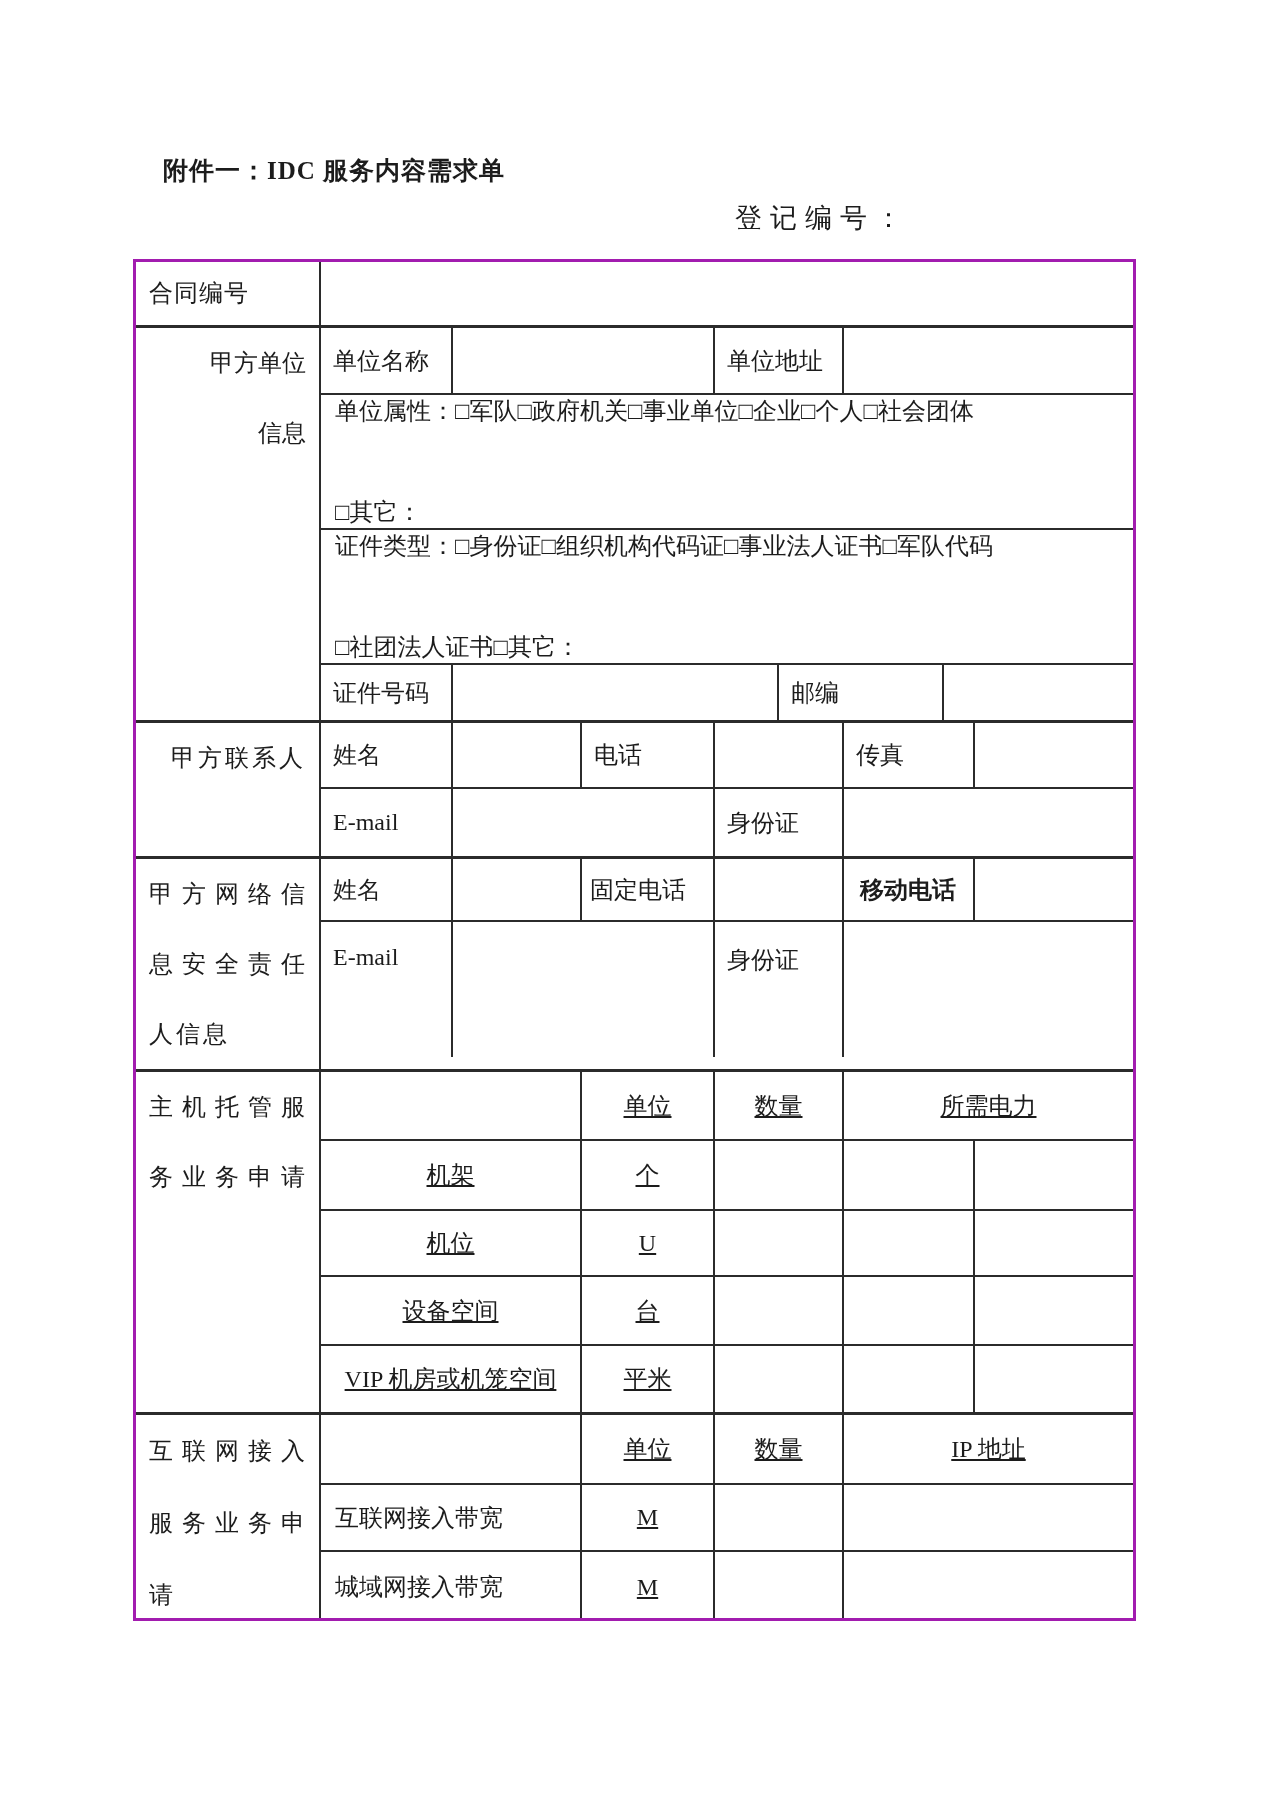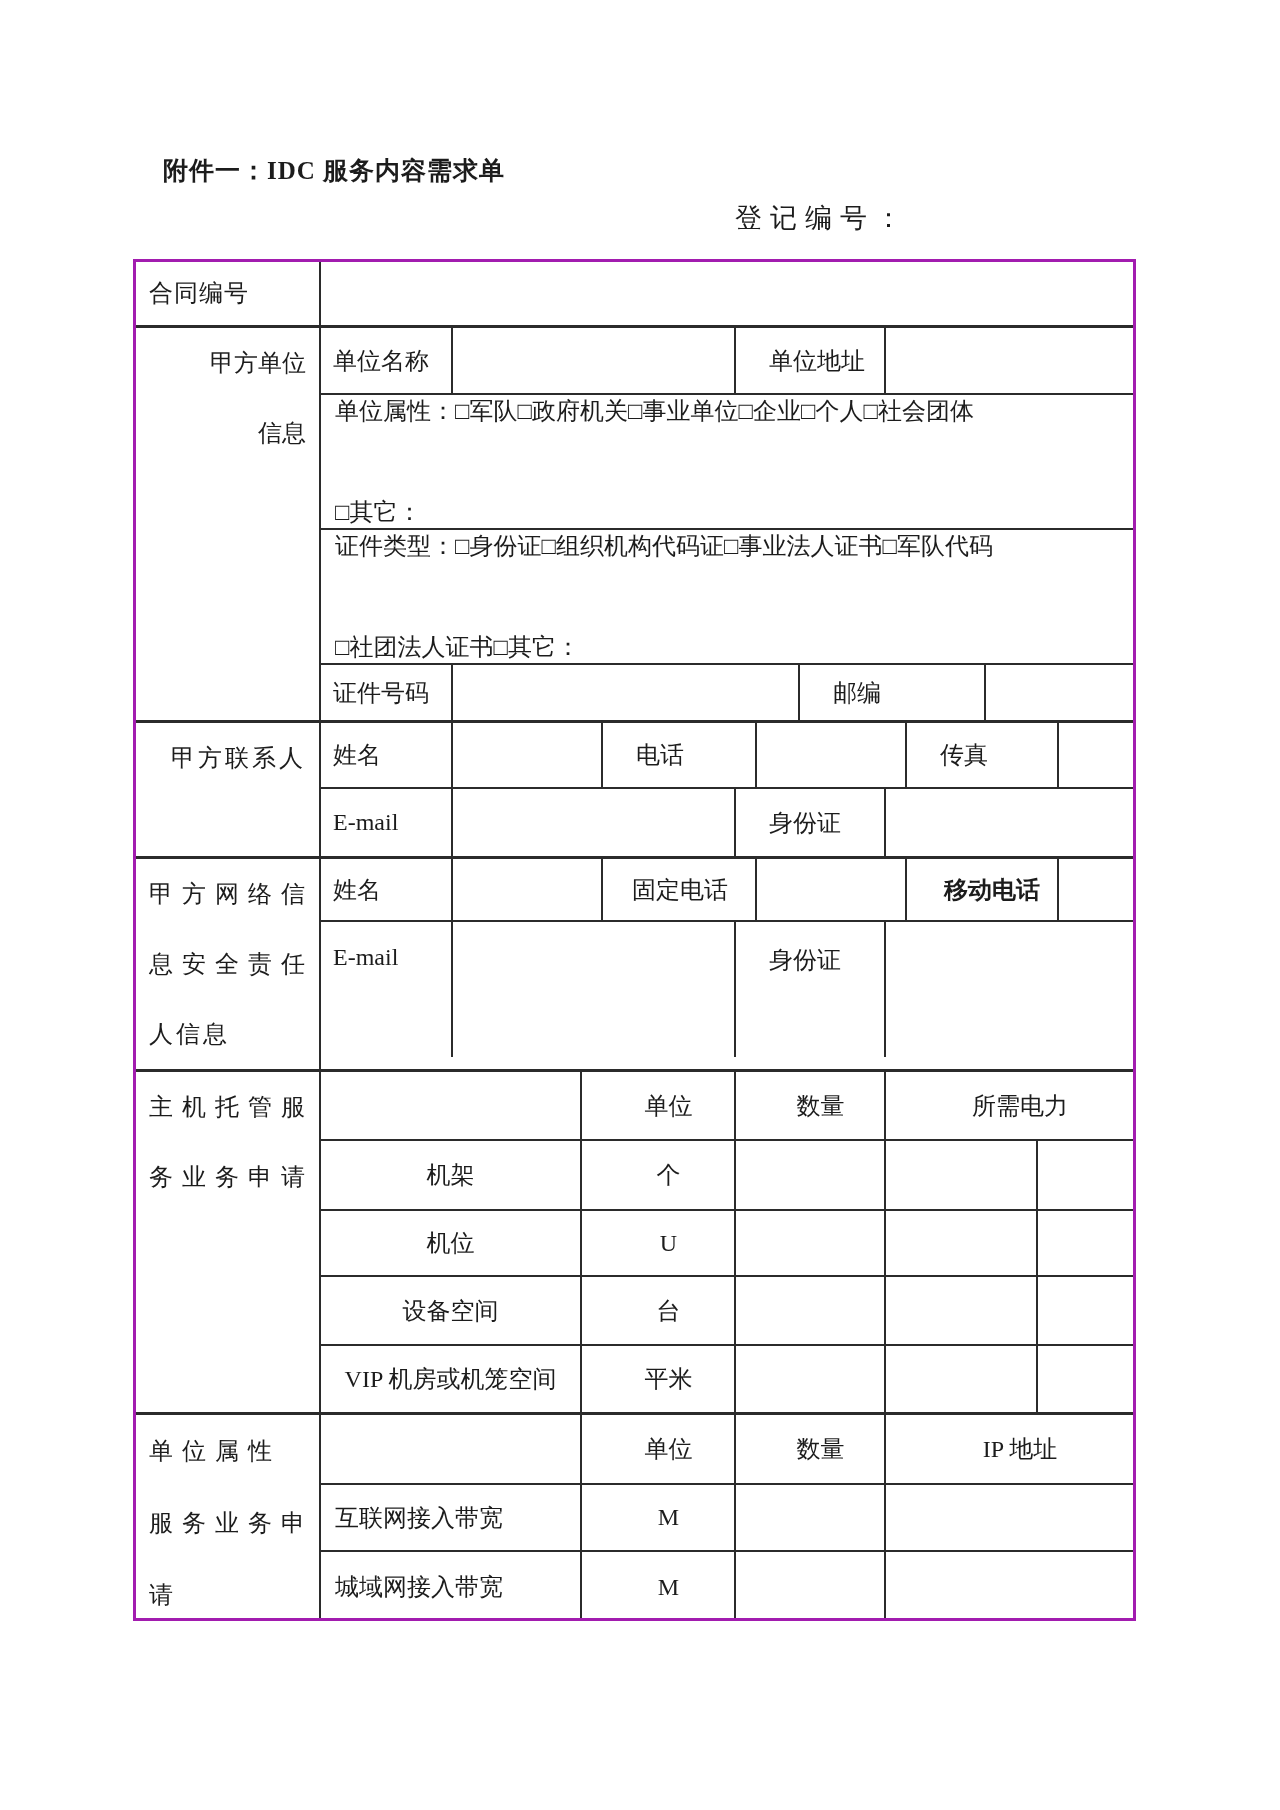--- a/index.html
+++ b/index.html
@@ -28,30 +28,30 @@
   .glabel {
     width:185px; flex:0 0 185px; border-right:2px solid #2b2b2b;
     padding:0 13px; line-height:70px; overflow:hidden;
   }
   .glabel .gline { display:block; white-space:nowrap; }
   .gline.center { text-align:right; }
   .gline.spread { letter-spacing:9px; }
   .gline.mild  { letter-spacing:3px; }
   .gline.vmid  { line-height:64px; letter-spacing:1px; }
   .gbody { flex:1; display:flex; flex-direction:column; min-width:0; }
-  .trow { display:flex; border-bottom:2px solid #2b2b2b;gap:21px; }
+  .trow { display:flex; border-bottom:2px solid #2b2b2b; }
   .trow:last-child { border-bottom:none; }
   .cell {
     border-right:2px solid #2b2b2b;
     display:flex; align-items:center; padding:0 12px;
     overflow:hidden; white-space:nowrap;
   }
   .cell:last-child { border-right:none; }
   .cell.fill { flex:1; }
-  .cell.center { justify-content:center; padding:0 4px; }
+  .cell.center { justify-content:center; padding:0 4px;text-decoration:underline; }
   .cell.top { align-items:flex-start; padding-top:22px; }
   .w132 { flex:0 0 132px; } .w129 { flex:0 0 129px; }
   .w133 { flex:0 0 133px; } .w131 { flex:0 0 131px; }
   .w261 { flex:0 0 261px; } .w262 { flex:0 0 262px; }
   .w326 { flex:0 0 326px; } .w165 { flex:0 0 165px; }
   .textrow {
     flex-direction:column; align-items:flex-start;
     justify-content:space-between; padding:0 0 0 14px; border-right:none;
   }
   .textrow .tline { display:block; white-space:nowrap; }
@@ -196,21 +196,21 @@
         <div class="cell w133 center">平米</div>
         <div class="cell w129"></div>
         <div class="cell w131"></div>
         <div class="cell fill"></div>
       </div>
     </div>
   </div>
 
   <div class="tgroup">
     <div class="glabel" style="line-height:72px;">
-      <span class="gline spread">单位属性</span>
+      <span class="gline spread">互联网接入</span>
       <span class="gline spread">服务业务申</span>
       <span class="gline">请</span>
     </div>
     <div class="gbody">
       <div class="trow h70">
         <div class="cell w261"></div>
         <div class="cell w133 center">单位</div>
         <div class="cell w129 center">数量</div>
         <div class="cell fill center">IP 地址</div>
       </div>

